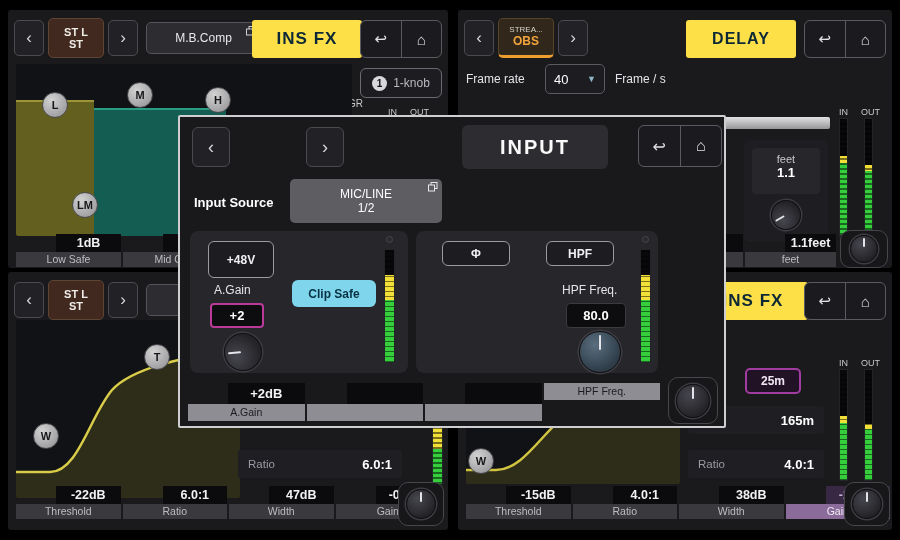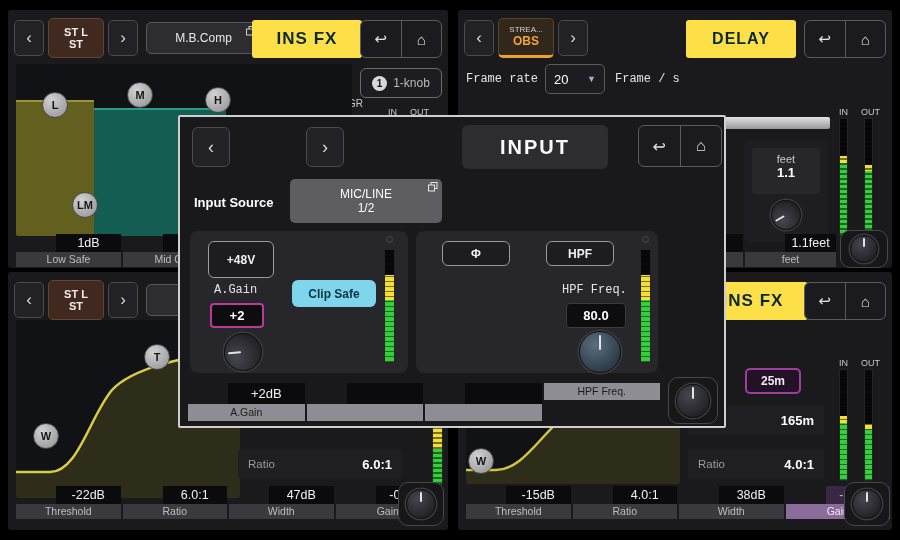--- a/index.html
+++ b/index.html
@@ -25,21 +25,21 @@
   .circ1{width:15px;height:15px;border-radius:50%;background:#d8d8dc;color:#111;font-size:10px;font-weight:bold;display:flex;align-items:center;justify-content:center;}
   .minilab{position:absolute;color:#c8c8cc;font-size:9px;}
   .graph{position:absolute;background:#111215;overflow:hidden;border-radius:2px;}
   .region{position:absolute;}
   .bubble{position:absolute;width:26px;height:26px;border-radius:50%;background:radial-gradient(circle at 35% 30%,#d2d2d2,#8f8f93);color:#17171a;font-size:11px;font-weight:bold;display:flex;align-items:center;justify-content:center;border:1px solid #4a4a4e;}
   .meter{position:absolute;background:#08080a;border:1px solid #222428;overflow:hidden;}
   .seg{position:absolute;left:0;right:0;}
   .stripes{position:absolute;inset:0;background:repeating-linear-gradient(to top,rgba(0,0,0,.5) 0 1.5px,transparent 1.5px 5px);}
   .strip{position:absolute;display:flex;gap:2px;}
   .cell{flex:1;display:flex;flex-direction:column;}
-  .cell .val{background:#0b0b0d;color:#f2f2f4;font-size:12.5px;font-weight:normal;text-align:center;height:18px;line-height:18px;margin-left:40px;}
+  .cell .val{background:#0b0b0d;color:#f2f2f4;font-size:12.5px;font-weight:bold;text-align:center;height:18px;line-height:18px;margin-left:40px;}
   .cell .lab{position:relative;background:#3a3a3e;color:#bcbcc2;font-size:10.5px;text-align:center;height:15px;line-height:15px;}
   .strip.light .val{height:21px;line-height:21px;font-size:13px;}
   .strip.light .lab{background:#8d8d93;color:#1b1b1e;height:17px;line-height:17px;}
   .cell.hl .val{background:#392844;color:#c9aed6;}
   .cell.hl .lab{background:#8a6b99;color:#f2eaf6;}
   .chev{position:absolute;right:3px;top:0;font-size:11px;font-weight:bold;color:#e8e8ec;}
   .knob{position:absolute;border-radius:50%;background:radial-gradient(circle at 38% 32%,#46464e,#232327 72%);border:1.5px solid #121214;box-shadow:0 0 0 1.5px #3c3c42;}
   .knob::after{content:"";position:absolute;left:calc(50% - 1.3px);top:8%;width:2.6px;height:36%;background:#e4e4e8;border-radius:2px;}
   .knob.blue{background:radial-gradient(circle at 38% 32%,#5a6e7e,#2e3c48 72%);}
   .knob.pl{transform:rotate(-95deg);}
@@ -57,21 +57,21 @@
   .badge{position:absolute;background:#221226;border:2px solid #a13da1;border-radius:5px;color:#f2e6f2;font-size:12px;font-weight:bold;display:flex;align-items:center;justify-content:center;}
   .modal{position:absolute;left:178px;top:115px;width:548px;height:313px;background:#19191c;border:2px solid #cfcfd2;border-radius:2px;z-index:5;}
   .card{position:absolute;background:#26262b;border-radius:8px;}
   .pillbtn{position:absolute;background:#1d1d21;border:1.5px solid #9a9aa0;border-radius:6px;color:#f0f0f2;font-size:12px;font-weight:bold;display:flex;align-items:center;justify-content:center;}
   .valuebox{position:absolute;background:#0d0d0f;border:1px solid #3a3a40;border-radius:4px;color:#fff;font-size:13px;font-weight:bold;display:flex;align-items:center;justify-content:center;}
   .valuebox.magenta{border:2px solid #bb3a99;}
   .cyanbtn{position:absolute;background:#7fd6ec;border-radius:6px;color:#083242;font-size:12px;font-weight:bold;display:flex;align-items:center;justify-content:center;}
   .tanbtn{position:absolute;background:#d9d1c2;border-radius:6px;color:#2e2a22;font-size:12px;font-weight:bold;display:flex;align-items:center;justify-content:center;}
   .peakdot{position:absolute;width:7px;height:7px;border-radius:50%;background:#2a2a2e;border:1px solid #48484e;}
   .wlabel{position:absolute;color:#fff;font-size:13px;font-weight:bold;}
-  .mlabel{position:absolute;color:#e4e4e8;font-size:12px;font-family:Liberation Mono, monospace;}
+  .mlabel{position:absolute;color:#e4e4e8;font-size:12px;}
 </style>
 </head>
 <body>
 
 <div class="canvas">
 
   <section class="panel" style="left:8px;top:10px;width:440px;height:258px">
     <div class="hbtn" style="left:6px;top:10px">‹</div>
     <div class="chbtn warm" style="left:40px;top:8px">
       <span>ST L</span>
@@ -140,21 +140,21 @@
       <span class="l2">OBS</span>
     </div>
     <div class="hbtn" style="left:100px;top:10px">›</div>
     <div class="chip" style="left:228px;top:10px;width:110px;height:38px;font-size:16px">DELAY</div>
     <div class="navg" style="left:346px;top:10px;width:82px">
       <div>↩</div>
       <div>⌂</div>
     </div>
     <div class="mlabel" style="left:8px;top:62px">Frame rate</div>
     <div class="drop" style="left:87px;top:54px;width:60px;height:30px">
-      <span>20</span>
+      <span>40</span>
       <span class="arr">▼</span>
     </div>
     <div class="mlabel" style="left:157px;top:62px">Frame / s</div>
     <div class="graybar" style="left:252px;top:107px;width:120px;height:12px"></div>
     <div class="subpanel" style="left:286px;top:130px;width:84px;height:102px">
       <div class="innerbox" style="left:8px;top:8px;width:68px;height:46px">
         <div style="color:#c8c8cc;font-size:11px;margin-top:5px">feet</div>
         <div style="color:#fff;font-size:13px;font-weight:bold">1.1</div>
       </div>
       <div class="knob pll" style="left:27px;top:60px;width:30px;height:30px"></div>

